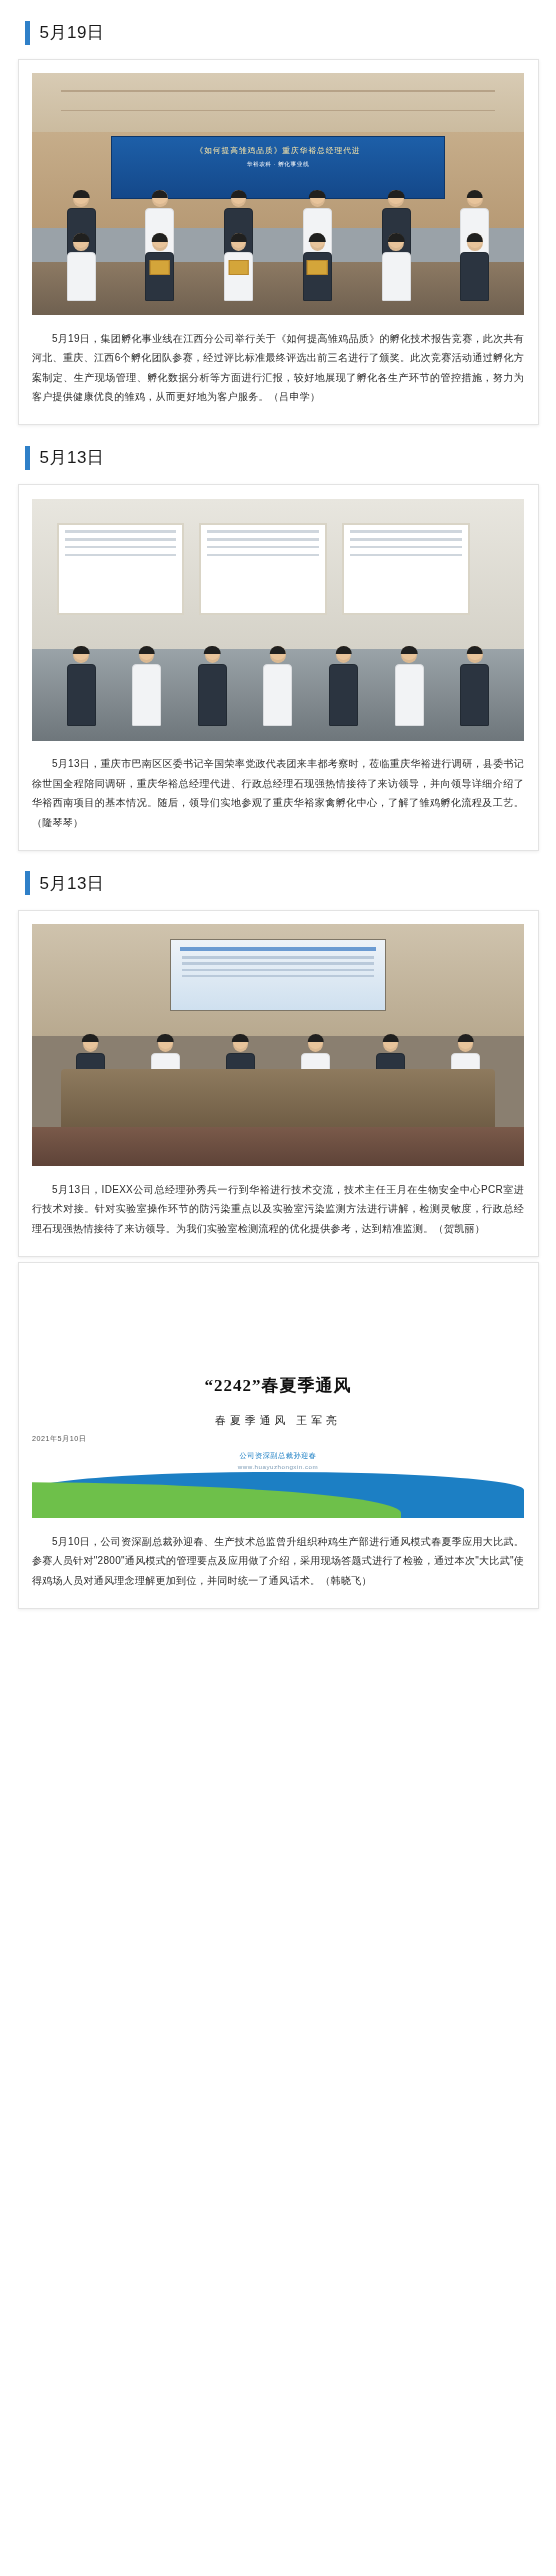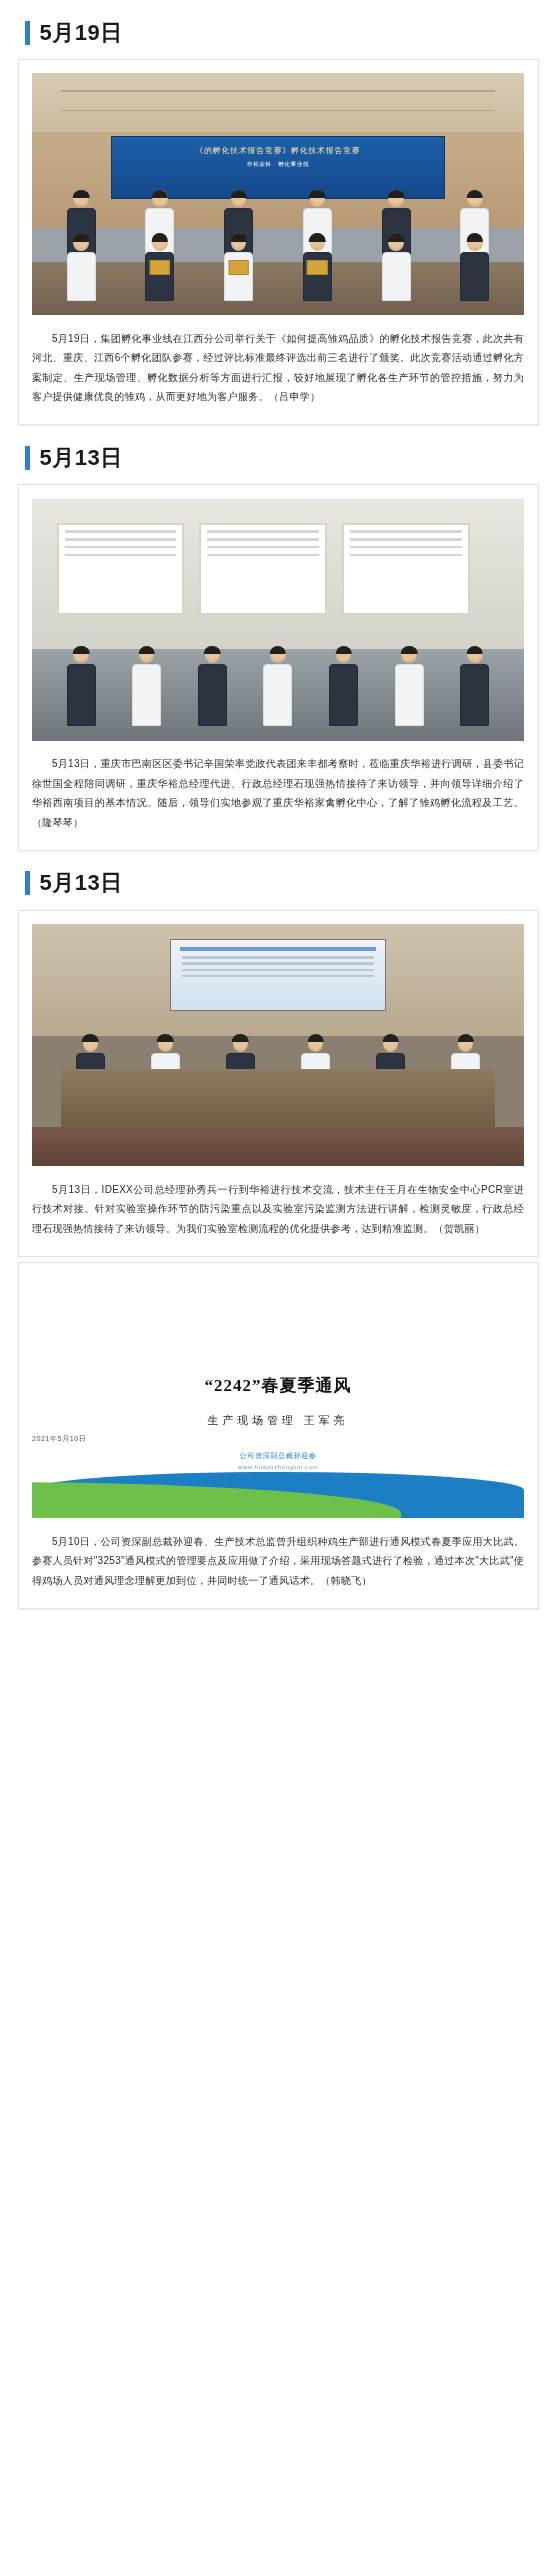--- a/index.html
+++ b/index.html
@@ -25,25 +25,25 @@
     padding: 20.6px 0 9.3px 25px;
   }
   .date-accent {
     width: 5.2px;
     height: 24px;
     background: #2f80c8;
     margin-right: 9.3px;
     flex: 0 0 auto;
   }
   .date-text {
-    font-size: 22px;
+    font-size: 17px;
     color: #1a1a1a;
     letter-spacing: 0.5px;
     line-height: 1;
-    font-weight: bold;
+    font-weight: normal;
   }
 
   
   .card {
     margin: 5.2px 17.5px 0 17.5px;
     background: #ffffff;
     border: 0.5px solid #e3e3e3;
     box-shadow: 0 1px 3.1px rgba(0,0,0,0.07);
     padding: 13.4px 13.4px 17.5px 13.4px;
   }
@@ -228,21 +228,21 @@
     <div class="date-text">5月19日</div>
   </div>
   <div class="card">
     <div class="photo ph1">
       <div class="ph1-inner">
         <div class="ceiling"></div>
         <div class="ceil-line" style="top:7%"></div>
         <div class="ceil-line" style="top:15%"></div>
         <div class="wallwood"></div>
         <div class="banner">
-          <div class="bt">《的孵化技术报告竞赛》孵化技术报告竞赛</div>
+          <div class="bt">《如何提高雏鸡品质》重庆华裕总经理代进</div>
           <div class="bt2">华裕农科 · 孵化事业线</div>
         </div>
         <div class="floor"></div>
         <div class="row back">
           <div class="person dark">
               <div class="head">
                 <div class="hair"></div>
               </div>
               <div class="body"></div>
             </div>
@@ -451,24 +451,24 @@
       </div>
       <div class="table"></div>
       <div class="carpet"></div>
     </div>
     <div class="para">5月13日，IDEXX公司总经理孙秀兵一行到华裕进行技术交流，技术主任王月在生物安全中心PCR室进行技术对接。针对实验室操作环节的防污染重点以及实验室污染监测方法进行讲解，检测灵敏度，行政总经理石现强热情接待了来访领导。为我们实验室检测流程的优化提供参考，达到精准监测。（贺凯丽）</div>
   </div>
 
   <div class="card">
     <div class="photo ph4">
       <div class="poster-title">“2242”春夏季通风</div>
-      <div class="poster-names">生产现场管理   王军亮</div>
+      <div class="poster-names">春夏季通风   王军亮</div>
       <div class="poster-date">2021年5月10日</div>
       <div class="poster-org">公司资深副总裁孙迎春</div>
       <div class="poster-url">www.huayuzhongxin.com</div>
       <div class="wave1"></div>
       <div class="wave2"></div>
     </div>
-    <div class="para">5月10日，公司资深副总裁孙迎春、生产技术总监曾升组织种鸡生产部进行通风模式春夏季应用大比武。参赛人员针对"3253"通风模式的管理要点及应用做了介绍，采用现场答题式进行了检验，通过本次"大比武"使得鸡场人员对通风理念理解更加到位，并同时统一了通风话术。（韩晓飞）</div>
+    <div class="para">5月10日，公司资深副总裁孙迎春、生产技术总监曾升组织种鸡生产部进行通风模式春夏季应用大比武。参赛人员针对"2800"通风模式的管理要点及应用做了介绍，采用现场答题式进行了检验，通过本次"大比武"使得鸡场人员对通风理念理解更加到位，并同时统一了通风话术。（韩晓飞）</div>
   </div>
 
 </div>
 
 
 </body></html>

